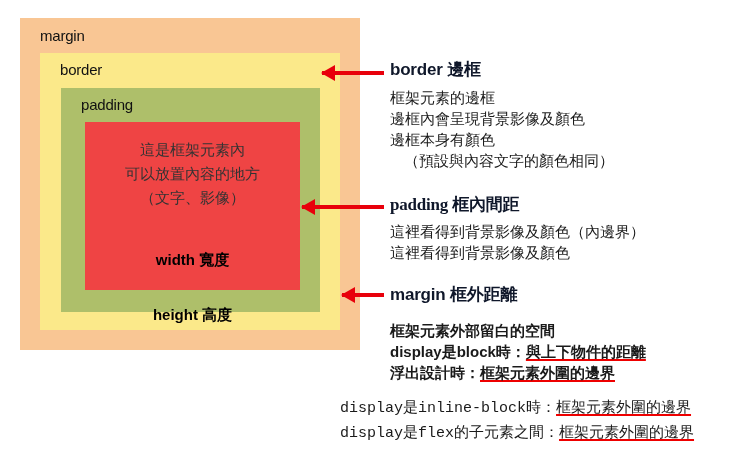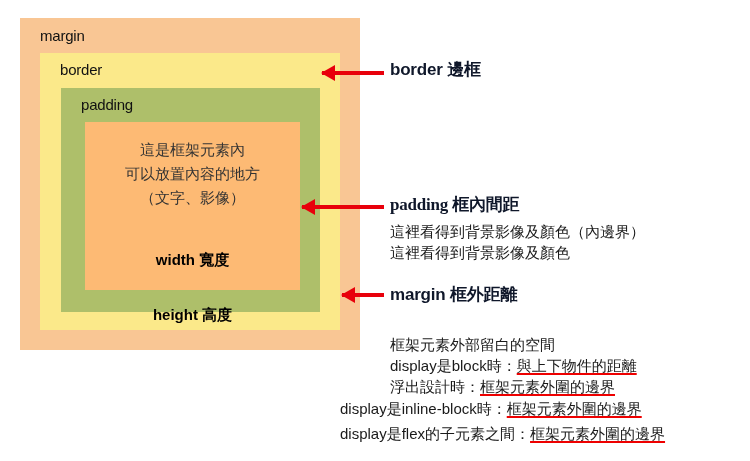--- a/index.html
+++ b/index.html
@@ -24,21 +24,21 @@
     font-weight: normal;
     font-size: 15px;
     color: #111111;
     white-space: nowrap;
     letter-spacing: -0.2px;
   }
 
   #margin-layer  { left: 20px; top: 18px;  width: 340px; height: 332px; background: #f9c694; }
   #border-layer  { left: 20px; top: 35px;  width: 300px; height: 277px; background: #fbe98a; }
   #padding-layer { left: 21px; top: 35px;  width: 259px; height: 224px; background: #aebf6a; }
-  #content-layer { left: 24px; top: 34px;  width: 215px; height: 168px; background: #fdba74; }
+  #content-layer { left: 24px; top: 34px;  width: 215px; height: 168px; background: #ef4444; }
 
   #margin-label  { left: 40px;  top: 27px;  }
   #border-label  { left: 60px;  top: 61px;  }
   #padding-label { left: 81px;  top: 96px;  }
 
   
   #content-text {
     position: absolute;
     left: 0; top: 0; width: 100%;
     text-align: center;
@@ -104,21 +104,21 @@
     text-decoration-color: #ee0000;
     text-decoration-thickness: 2px;
     text-underline-offset: 2px;
   }
 
   #ann-border  { top: 58px;  }
   #ann-padding { top: 193px; font-family: Liberation Serif, serif; }
   #ann-margin  { top: 283px; }
 
   
-  #bottom-lines { position: absolute; left: 340px; top: 396px; width: 410px; }
+  #bottom-lines { position: absolute; left: 340px; top: 396px; width: 410px; font-family: Liberation Mono, monospace; }
   #bottom-lines .ann-line { line-height: 25px; font-size: 15px; }
 </style>
 </head>
 <body>
 
 <div id="diagram">
 
   <div class="layer" id="margin-layer">
     <div class="layer" id="border-layer">
       <div class="layer" id="padding-layer">
@@ -145,33 +145,39 @@
 </div>
 
 <div class="arrow" id="arrow-border"></div>
 <div class="arrow" id="arrow-padding"></div>
 <div class="arrow" id="arrow-margin"></div>
 
 <div id="annotations">
 
   <div class="ann-block" id="ann-border">
     <div class="ann-title">border 邊框</div>
+    <div class="ann-body">
+      <div class="ann-line">框架元素的邊框</div>
+      <div class="ann-line">邊框內會呈現背景影像及顏色</div>
+      <div class="ann-line">邊框本身有顏色</div>
+      <div class="ann-line indent">（預設與內容文字的顏色相同）</div>
+    </div>
   </div>
 
   <div class="ann-block" id="ann-padding">
     <div class="ann-title">padding 框內間距</div>
     <div class="ann-body">
       <div class="ann-line">這裡看得到背景影像及顏色（內邊界）</div>
       <div class="ann-line">這裡看得到背景影像及顏色</div>
     </div>
   </div>
 
   <div class="ann-block" id="ann-margin">
     <div class="ann-title">margin 框外距離</div>
-    <div class="ann-body" style="margin-top:28px;">
+    <div class="ann-body" style="margin-top:14px;font-weight:bold;">
       <div class="ann-line">框架元素外部留白的空間</div>
       <div class="ann-line"><span>display是block時：</span><span class="ul-red">與上下物件的距離</span></div>
       <div class="ann-line"><span>浮出設計時：</span><span class="ul-red">框架元素外圍的邊界</span></div>
     </div>
   </div>
 
 </div>
 
 <div id="bottom-lines">
   <div class="ann-line"><span>display是inline-block時：</span><span class="ul-red">框架元素外圍的邊界</span></div>

